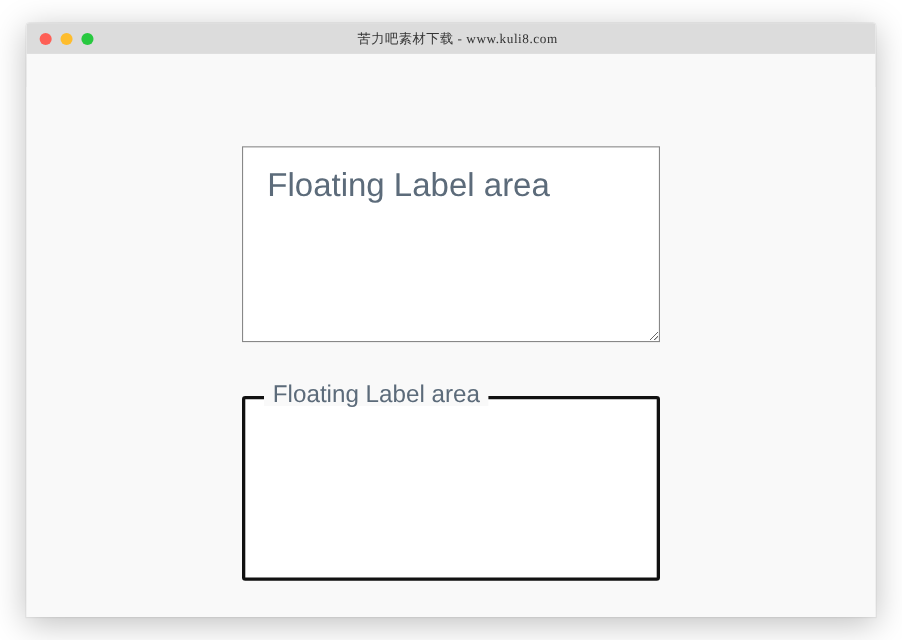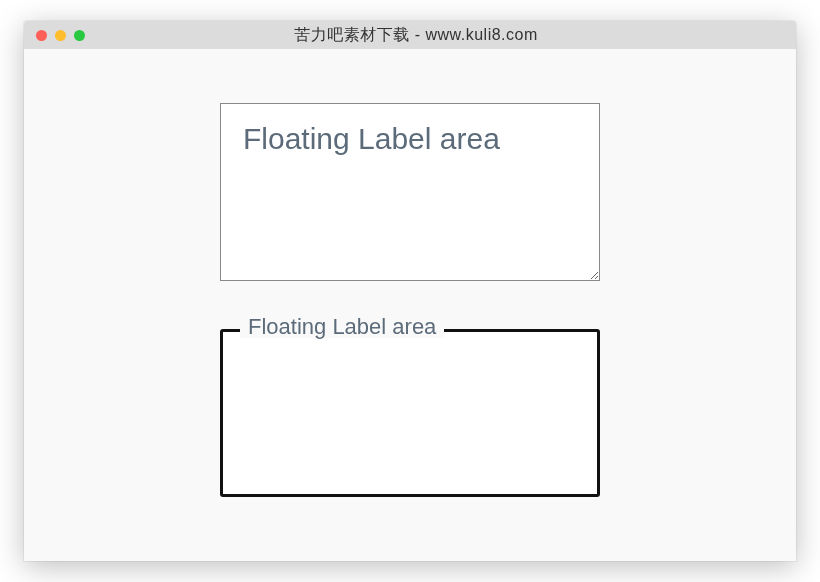--- a/index.html
+++ b/index.html
@@ -40,33 +40,34 @@
     height: 11px;
     border-radius: 50%;
   }
   .dot.red { background: #fe5f56; }
   .dot.yellow { background: #febd2d; }
   .dot.green { background: #28c940; }
   .title {
     position: absolute;
     left: 12px; right: 0;
     text-align: center;
-    font-size: 16px;
+    font-size: 12px;
     color: #333;
-    font-family: Liberation Sans, sans-serif;
+    font-family: Liberation Serif, serif;
     letter-spacing: 0.5px;
     pointer-events: none;
   }
   .content {
     flex: 1;
     background: #f9f9f9;
     padding-top: 54px;
     display: flex;
     flex-direction: column;
     align-items: center;
+    margin-top: 30px;
   }
   .field-wrap {
     width: 380px;
     position: relative;
     margin-bottom: 44px;
   }
   .textarea1 {
     width: 100%;
     height: 178px;
     border: 1px solid #888;

